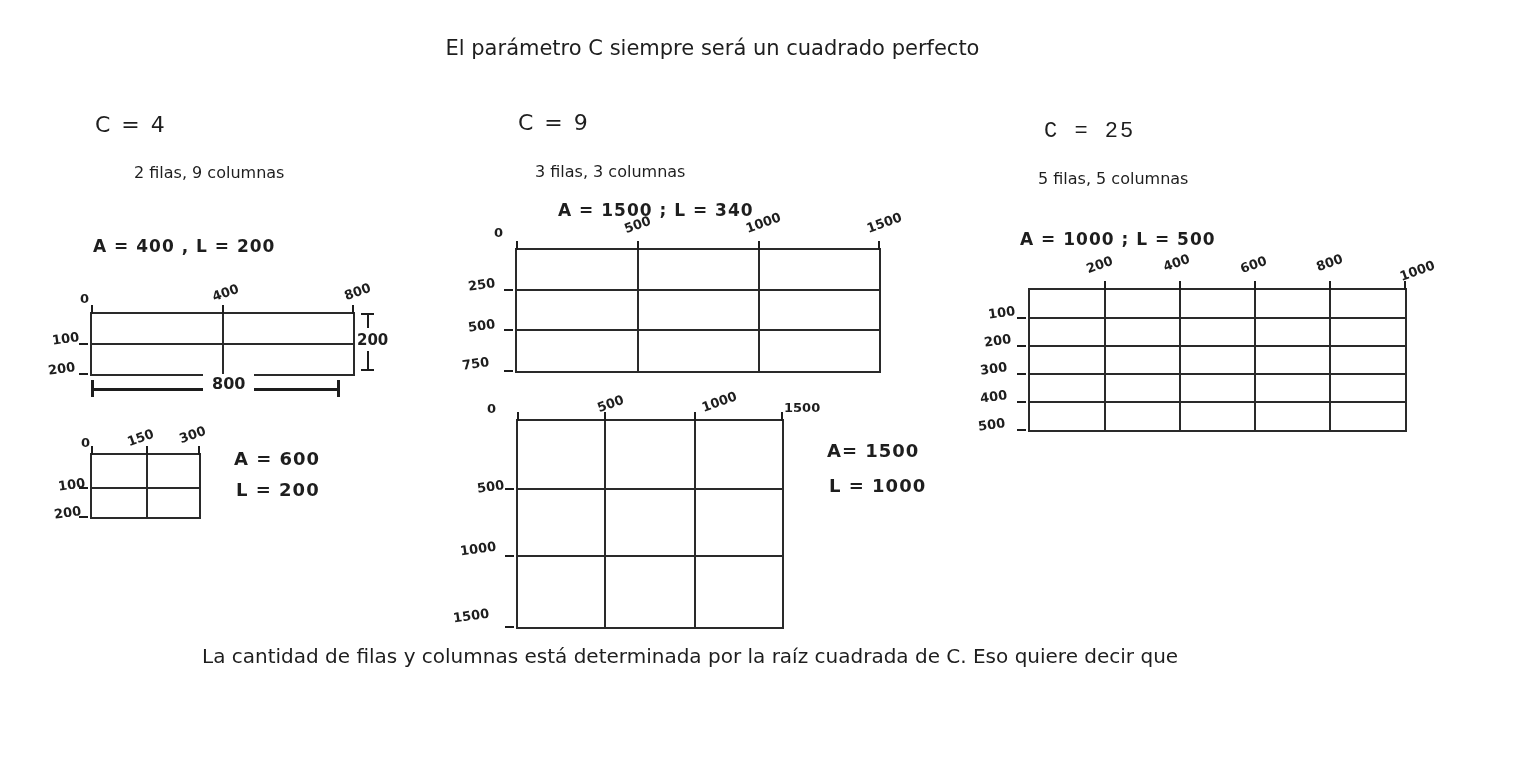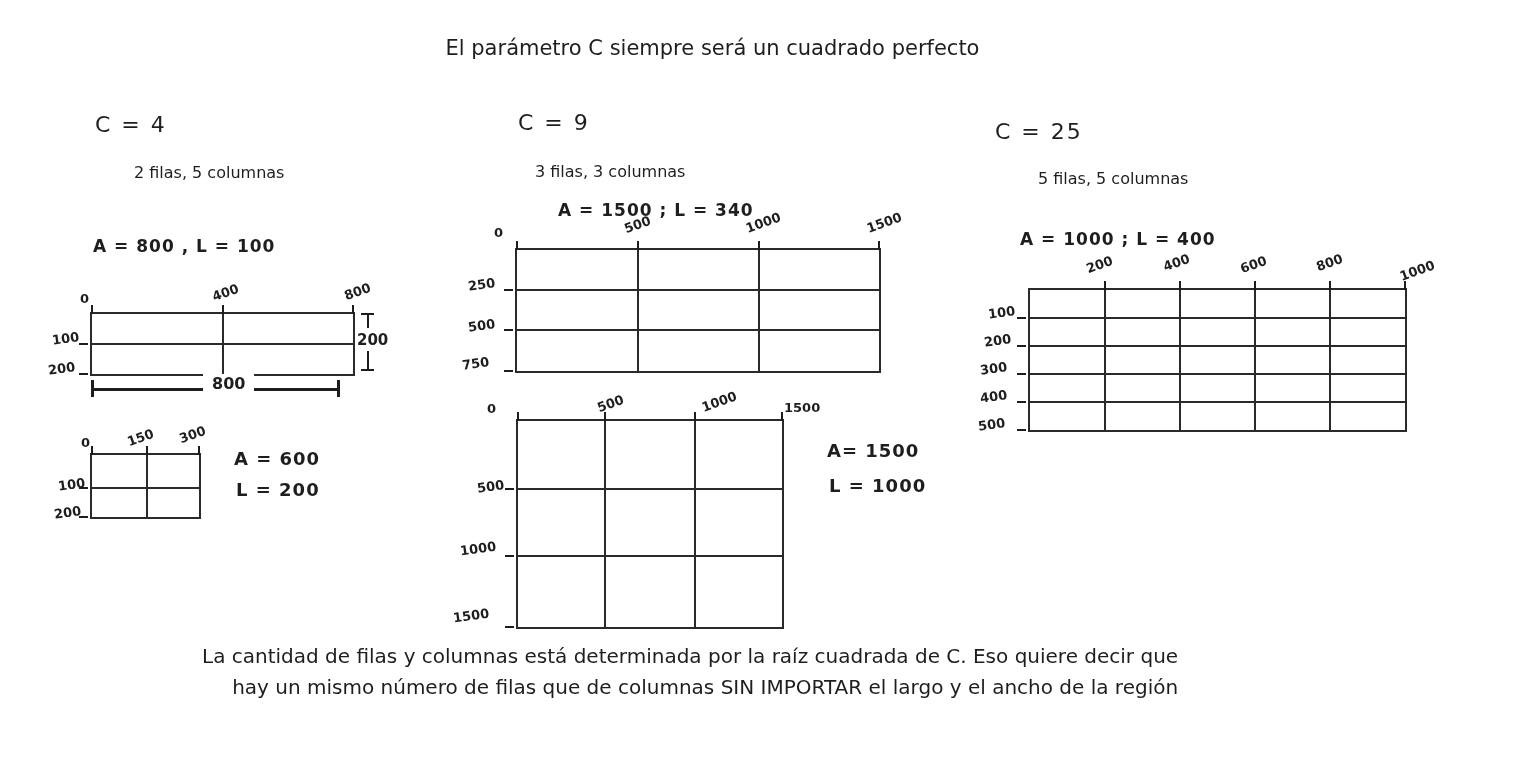--- a/index.html
+++ b/index.html
@@ -24,22 +24,22 @@
   .dimlbl{font-weight:700;background:#fff;padding:0 9px;}
 </style>
 </head>
 <body>
 
 <div id="canvas">
 
   <div class="lbl title" style="left:0;top:36px;width:1385px;text-align:center;padding-left:20px;">El parámetro C siempre será un cuadrado perfecto</div>
 
   <div class="lbl head" style="left:95px;top:112px;">C = 4</div>
-  <div class="lbl sub" style="left:134px;top:163px;">2 filas, 5 columnas</div>
-  <div class="lbl dims" style="left:93px;top:236px;">A = 800 ,   L = 100</div>
+  <div class="lbl sub" style="left:134px;top:163px;">2 filas, 9 columnas</div>
+  <div class="lbl dims" style="left:93px;top:236px;">A = 400 ,   L = 200</div>
 
   <div class="grid" style="left:90px;top:312px;width:261px;height:60px;">
     <div class="vline" style="left:calc(50% - 1px);"></div>
     <div class="hline" style="top:calc(50% - 1px);"></div>
     <div class="tv" style="left:-1px;"></div>
     <div class="tv" style="left:calc(50% - 1px);"></div>
     <div class="tv" style="left:calc(100% - 1px);"></div>
     <div class="th" style="top:calc(50% - 1px);"></div>
     <div class="th" style="top:calc(100% - 1px);"></div>
   </div>
@@ -118,23 +118,23 @@
   <div class="lbl tk" style="left:487px;top:401px;">0</div>
   <div class="lbl tk rot" style="left:597px;top:396px;">500</div>
   <div class="lbl tk rot" style="left:701px;top:394px;">1000</div>
   <div class="lbl tk" style="left:784px;top:400px;">1500</div>
   <div class="lbl tk rotl" style="left:477px;top:479px;">500</div>
   <div class="lbl tk rotl" style="left:460px;top:541px;">1000</div>
   <div class="lbl tk rotl" style="left:453px;top:608px;">1500</div>
   <div class="lbl side" style="left:827px;top:440px;">A= 1500</div>
   <div class="lbl side" style="left:829px;top:475px;">L = 1000</div>
 
-  <div class="lbl head" style="left:995px;top:119px;">C = 25</div>
+  <div class="lbl head" style="left:1044px;top:119px;font-family:Liberation Mono, monospace;">C = 25</div>
   <div class="lbl sub" style="left:1038px;top:169px;">5 filas, 5 columnas</div>
-  <div class="lbl dims" style="left:1020px;top:229px;">A = 1000  ;   L = 400</div>
+  <div class="lbl dims" style="left:1020px;top:229px;">A = 1000  ;   L = 500</div>
 
   <div class="grid" style="left:1028px;top:288px;width:375px;height:140px;">
     <div class="vline" style="left:calc(20% - 1px);"></div>
     <div class="vline" style="left:calc(40% - 1px);"></div>
     <div class="vline" style="left:calc(60% - 1px);"></div>
     <div class="vline" style="left:calc(80% - 1px);"></div>
     <div class="hline" style="top:calc(20% - 1px);"></div>
     <div class="hline" style="top:calc(40% - 1px);"></div>
     <div class="hline" style="top:calc(60% - 1px);"></div>
     <div class="hline" style="top:calc(80% - 1px);"></div>
@@ -155,16 +155,15 @@
   <div class="lbl tk rot" style="left:1316px;top:255px;">800</div>
   <div class="lbl tk rot" style="left:1399px;top:263px;">1000</div>
   <div class="lbl tk rotl" style="left:988px;top:305px;">100</div>
   <div class="lbl tk rotl" style="left:984px;top:333px;">200</div>
   <div class="lbl tk rotl" style="left:980px;top:361px;">300</div>
   <div class="lbl tk rotl" style="left:980px;top:389px;">400</div>
   <div class="lbl tk rotl" style="left:978px;top:417px;">500</div>
 
   <div class="lbl footer" style="left:202px;top:641px;text-align:right;">
     <div>La cantidad de filas y columnas está determinada por la raíz cuadrada de C. Eso quiere decir que</div>
-    <div>hay un mismo número de filas que de columnas SIN IMPORTAR el largo y el ancho de la región</div>
   </div>
 
 </div>
 
 </body></html>

